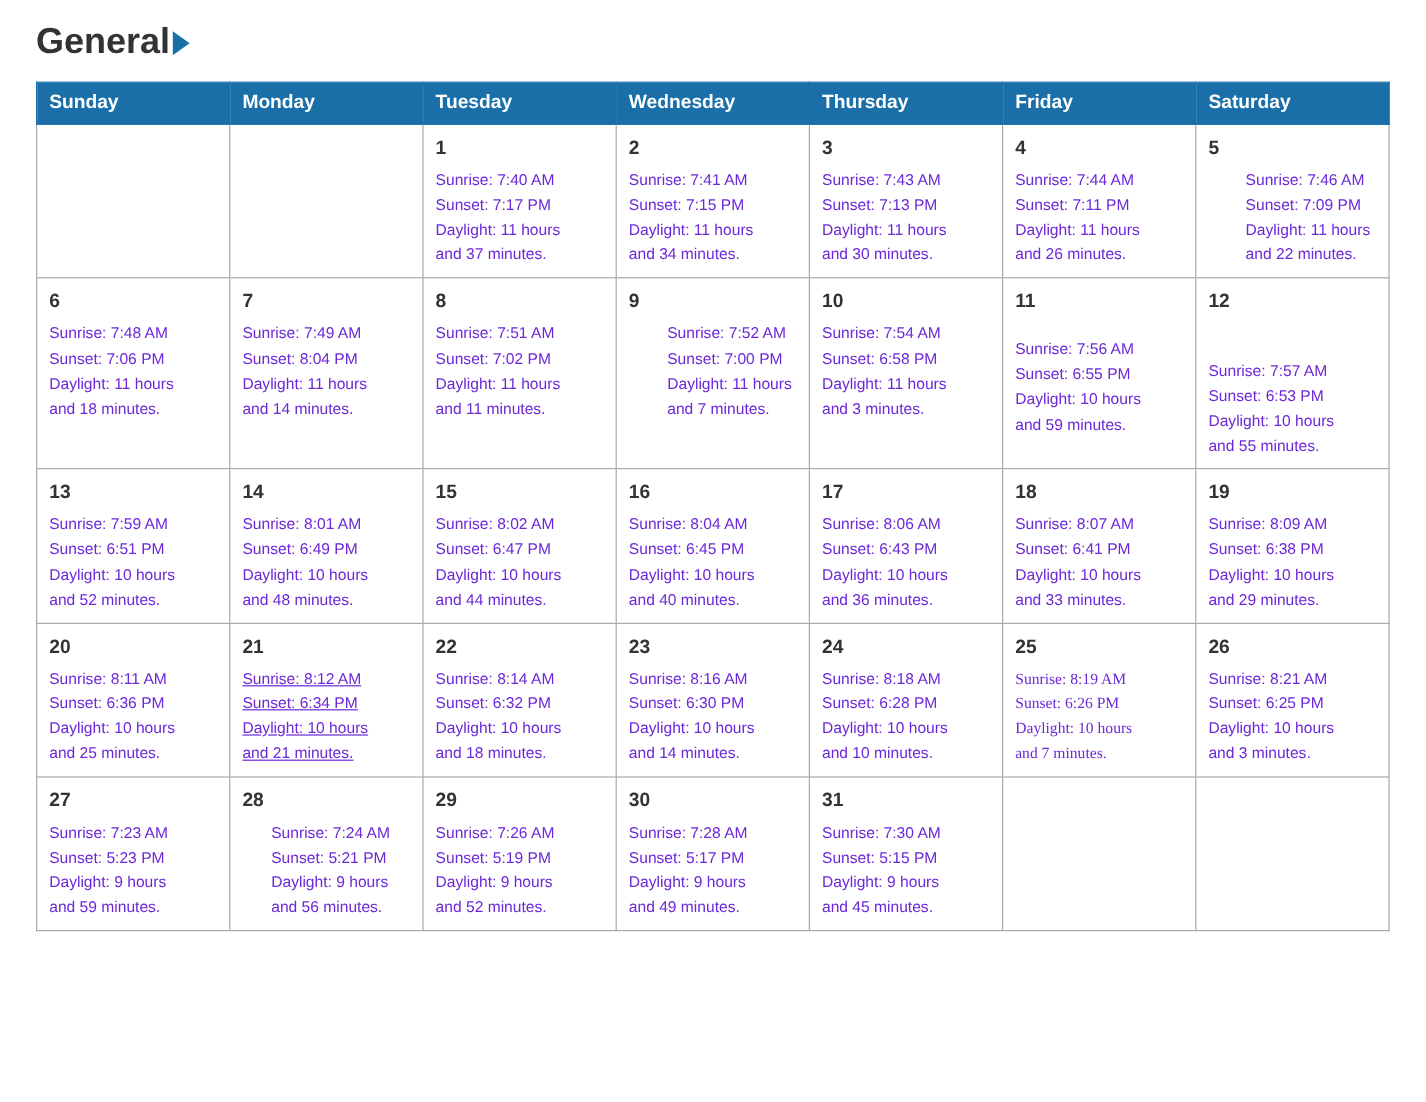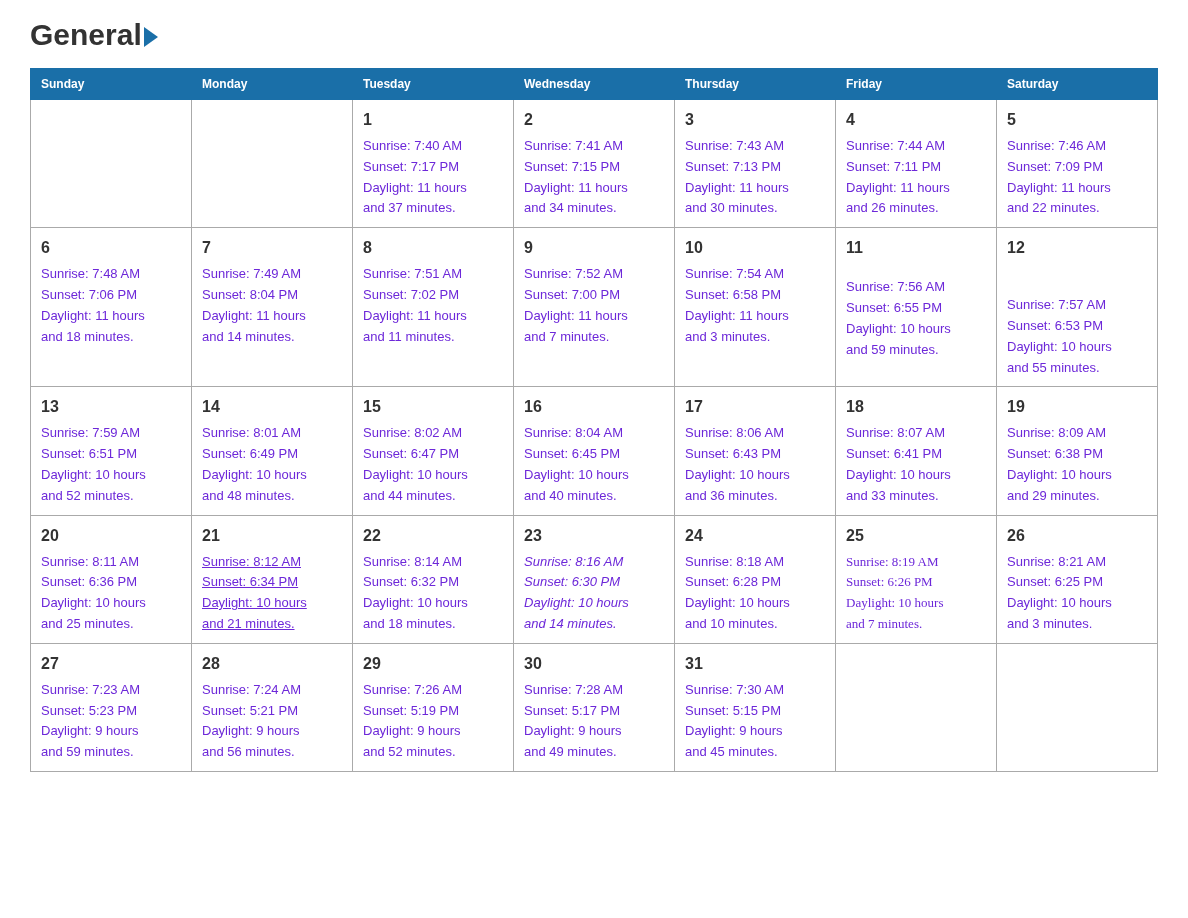--- a/index.html
+++ b/index.html
@@ -38,21 +38,21 @@
     }
     .calendar {
       width: 100%;
       border-collapse: collapse;
       border: 1px solid #1a6fa8;
     }
     .calendar th {
       background-color: #1a6fa8;
       color: #fff;
       padding: 8px 10px;
-      font-size: 12px;
+      font-size: 16px;
       font-weight: bold;
       text-align: left;
       border: 1px solid #1a6fa8;
     }
     .calendar td {
       vertical-align: top;
       padding: 8px 10px;
       border: 1px solid #aaa;
       width: calc(100% / 7);
       min-height: 100px;
@@ -158,21 +158,21 @@
         </td>
         <td>
           <span class="day-number">4</span>
           <div class="day-info" style="white-space: pre-line;">Sunrise: 7:44 AM
 Sunset: 7:11 PM
 Daylight: 11 hours
 and 26 minutes.</div>
         </td>
         <td>
           <span class="day-number">5</span>
-          <div class="day-info" style="white-space: pre-line;">Sunrise: 7:46 AM
+          <div class="day-info" style="white-space: pre-line; margin-left: 31px;">Sunrise: 7:46 AM
 Sunset: 7:09 PM
 Daylight: 11 hours
 and 22 minutes.</div>
         </td>
       </tr>
       <tr>
         <td>
           <span class="day-number">6</span>
           <div class="day-info" style="white-space: pre-line;">Sunrise: 7:48 AM
 Sunset: 7:06 PM
@@ -188,21 +188,21 @@
         </td>
         <td>
           <span class="day-number">8</span>
           <div class="day-info" style="white-space: pre-line;">Sunrise: 7:51 AM
 Sunset: 7:02 PM
 Daylight: 11 hours
 and 11 minutes.</div>
         </td>
         <td>
           <span class="day-number">9</span>
-          <div class="day-info" style="white-space: pre-line;">Sunrise: 7:52 AM
+          <div class="day-info" style="white-space: pre-line; margin-left: 32px;">Sunrise: 7:52 AM
 Sunset: 7:00 PM
 Daylight: 11 hours
 and 7 minutes.</div>
         </td>
         <td>
           <span class="day-number">10</span>
           <div class="day-info" style="white-space: pre-line;">Sunrise: 7:54 AM
 Sunset: 6:58 PM
 Daylight: 11 hours
 and 3 minutes.</div>
@@ -290,21 +290,21 @@
         </td>
         <td>
           <span class="day-number">22</span>
           <div class="day-info" style="white-space: pre-line;">Sunrise: 8:14 AM
 Sunset: 6:32 PM
 Daylight: 10 hours
 and 18 minutes.</div>
         </td>
         <td>
           <span class="day-number">23</span>
-          <div class="day-info" style="white-space: pre-line; font-style: italic;">Sunrise: 8:16 AM
+          <div class="day-info" style="white-space: pre-line;">Sunrise: 8:16 AM
 Sunset: 6:30 PM
 Daylight: 10 hours
 and 14 minutes.</div>
         </td>
         <td>
           <span class="day-number">24</span>
           <div class="day-info" style="white-space: pre-line;">Sunrise: 8:18 AM
 Sunset: 6:28 PM
 Daylight: 10 hours
 and 10 minutes.</div>
@@ -327,21 +327,21 @@
       <tr>
         <td>
           <span class="day-number">27</span>
           <div class="day-info" style="white-space: pre-line;">Sunrise: 7:23 AM
 Sunset: 5:23 PM
 Daylight: 9 hours
 and 59 minutes.</div>
         </td>
         <td>
           <span class="day-number">28</span>
-          <div class="day-info" style="white-space: pre-line;">Sunrise: 7:24 AM
+          <div class="day-info" style="white-space: pre-line; margin-left: 24px;">Sunrise: 7:24 AM
 Sunset: 5:21 PM
 Daylight: 9 hours
 and 56 minutes.</div>
         </td>
         <td>
           <span class="day-number">29</span>
           <div class="day-info" style="white-space: pre-line;">Sunrise: 7:26 AM
 Sunset: 5:19 PM
 Daylight: 9 hours
 and 52 minutes.</div>

